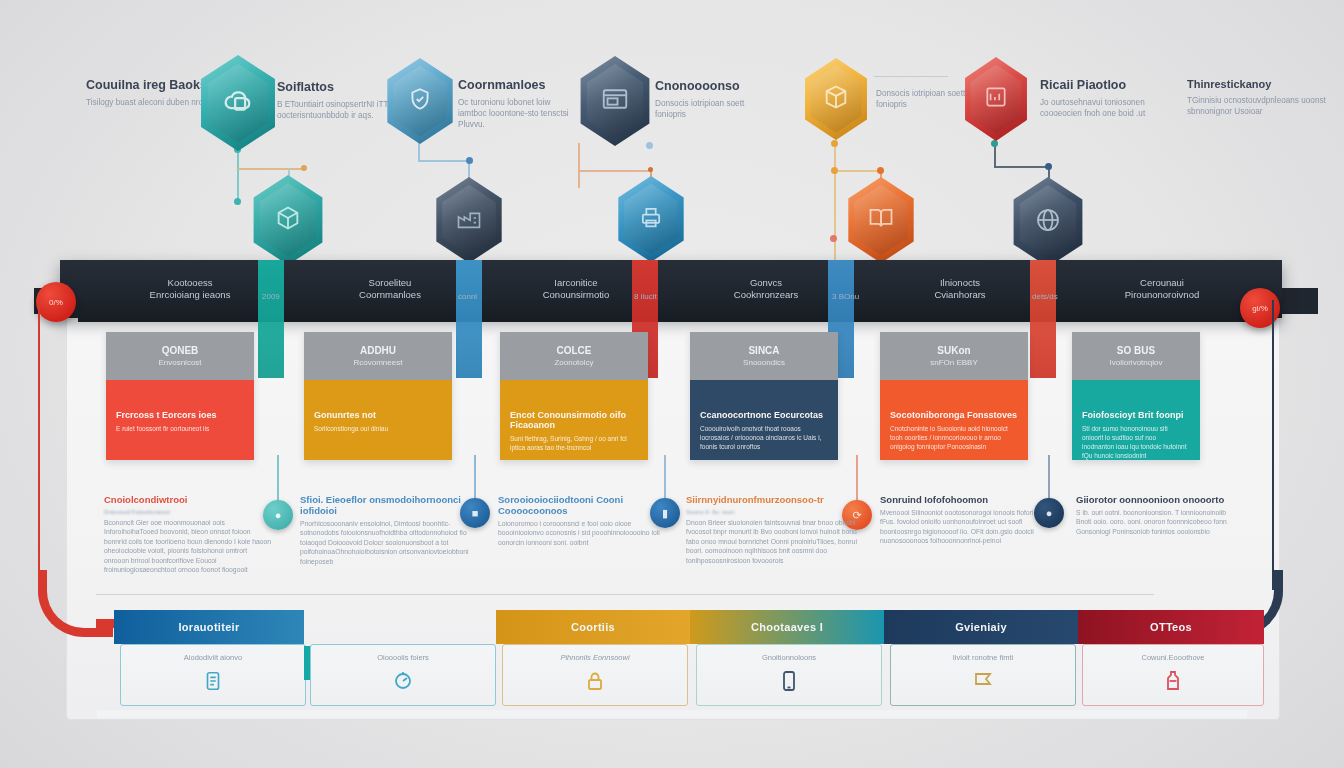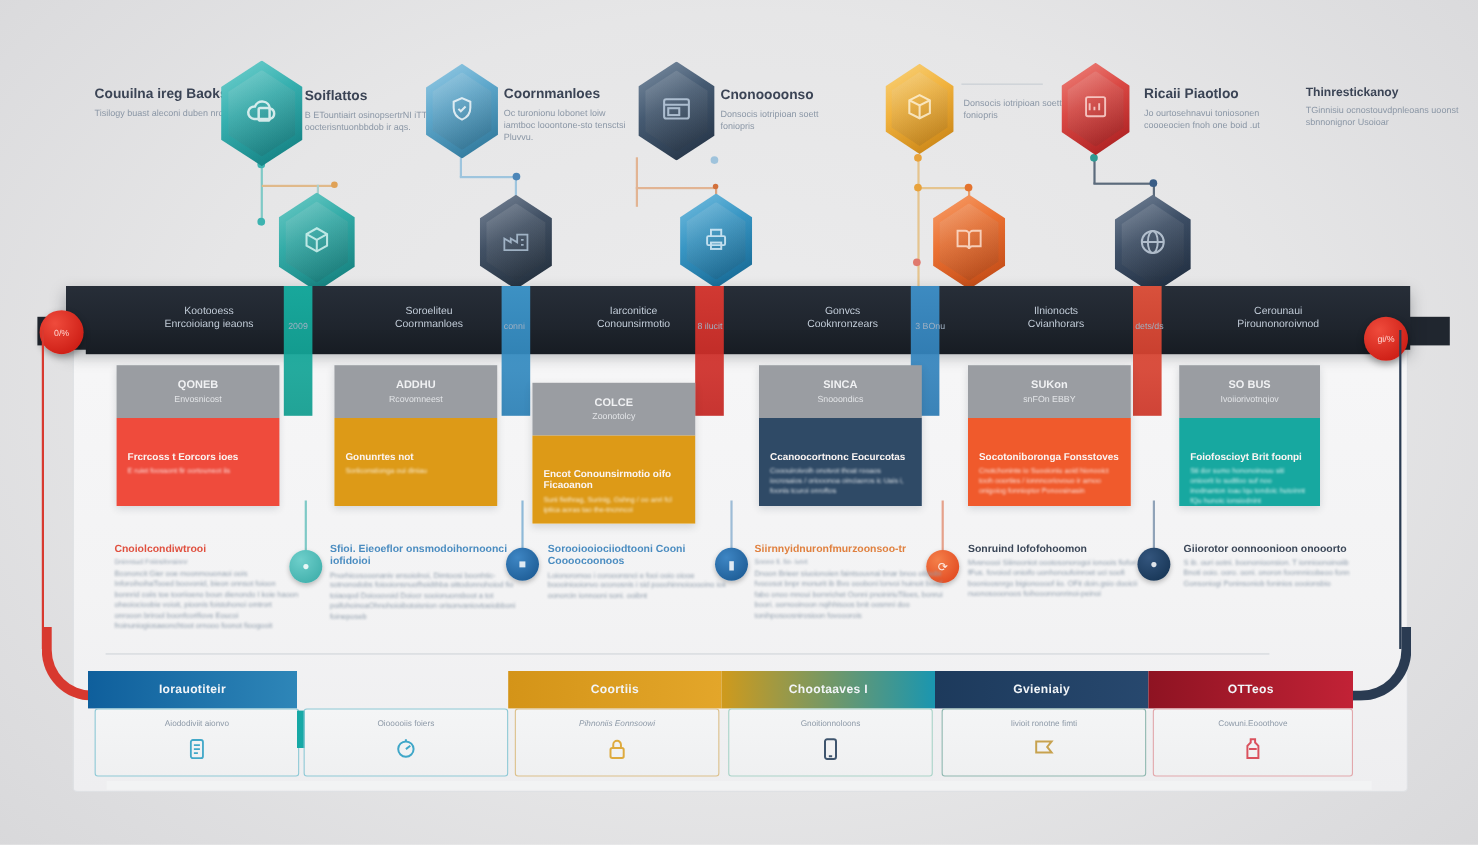--- a/index.html
+++ b/index.html
@@ -85,21 +85,21 @@
   .note .n-s{font-size:6.2px;color:#97a3b1;filter:blur(.8px);margin-top:3px;}
   .note .n-b{font-size:6.8px;line-height:9.4px;color:#93a0ae;filter:blur(.75px);margin-top:3px;}
 
   .pin{position:absolute;width:30px;height:30px;border-radius:50%;
        display:flex;align-items:center;justify-content:center;
        box-shadow:0 2px 5px rgba(0,0,0,.25);}
   .pin span{font-size:11px;color:rgba(255,255,255,.85);filter:blur(.4px);}
   .pin-stem{position:absolute;width:2px;}
 
   
-  .strip{position:absolute;left:80px;top:610px;width:1150px;height:100px;text-align:right;}
+  .strip{position:absolute;left:114px;top:610px;width:1150px;height:100px;text-align:right;}
   .tab{position:absolute;top:0;height:34px;display:flex;align-items:center;justify-content:center;}
   .tab .t-l{font-size:11px;color:#f2f5f8;font-weight:700;filter:blur(.45px);letter-spacing:.3px;}
   .tabbox{position:absolute;top:34px;height:62px;box-sizing:border-box;
           background:linear-gradient(180deg,#f4f5f6,#eff0f1);border:1.4px solid #b9d7de;border-radius:3px;
           display:flex;flex-direction:column;align-items:center;padding-top:8px;}
   .tabbox .tb-l{font-size:7.5px;color:#8e9aa8;filter:blur(.7px);}
   .tabbox .tb-i{margin-top:6px;opacity:.9;filter:blur(.4px);}
 </style>
 </head>
 <body>
@@ -340,21 +340,21 @@
     <div class="cap">
       <div class="c1">ADDHU</div>
       <div class="c2">Rcovomneest</div>
     </div>
     <div class="body" style="background:#dd9a17;">
       <div class="b1">Gonunrtes not</div>
       <div class="b2">Soriiconstionga oui diniau</div>
     </div>
   </div>
 
-  <div class="card" style="left:484px;margin-top:16px;">
+  <div class="card" style="left:500px;">
     <div class="cap">
       <div class="c1">COLCE</div>
       <div class="c2">Zoonotolcy</div>
     </div>
     <div class="body" style="background:#dd9a17;">
       <div class="b1">Encot Conounsirmotio oifo Ficaoanon</div>
       <div class="b2">Suni fiethrag,  Surinig, Gshng / oo anri fcl iptica aoras tao the-tncnncoi</div>
     </div>
   </div>
 

